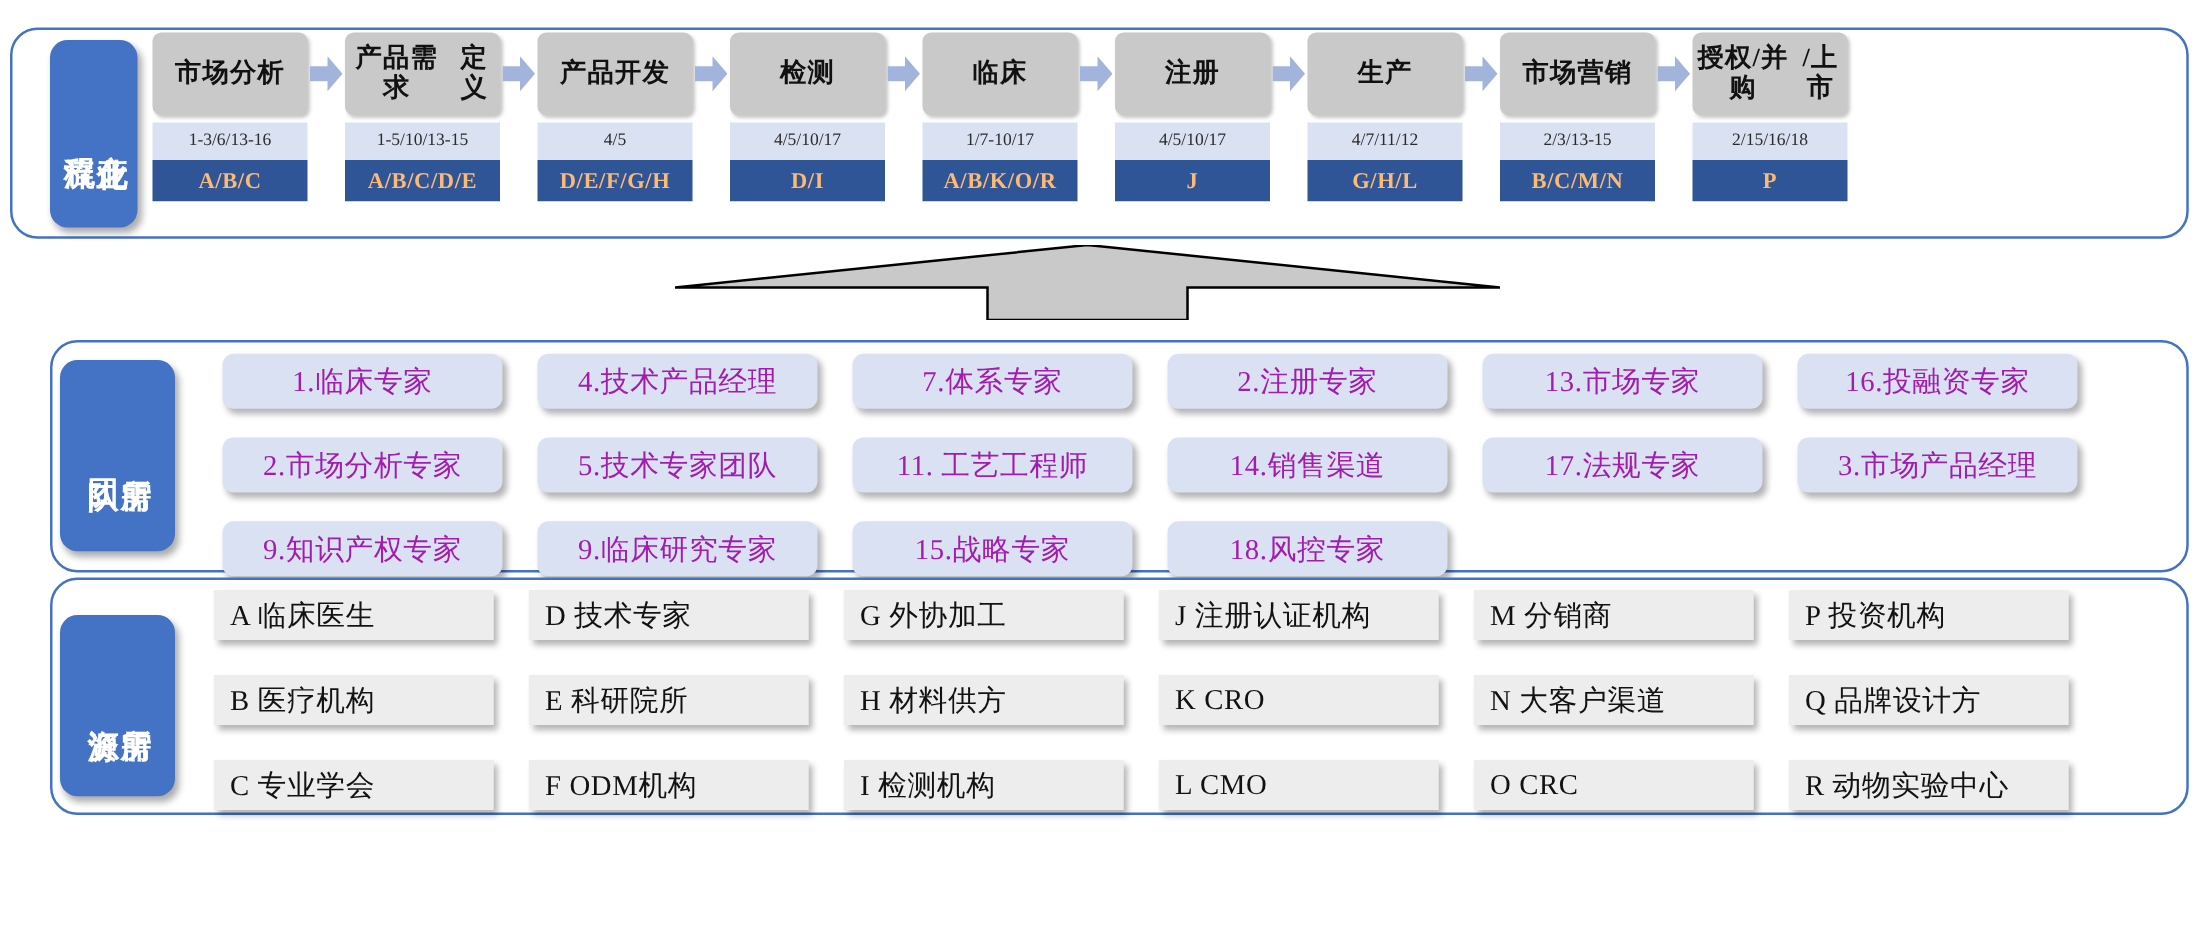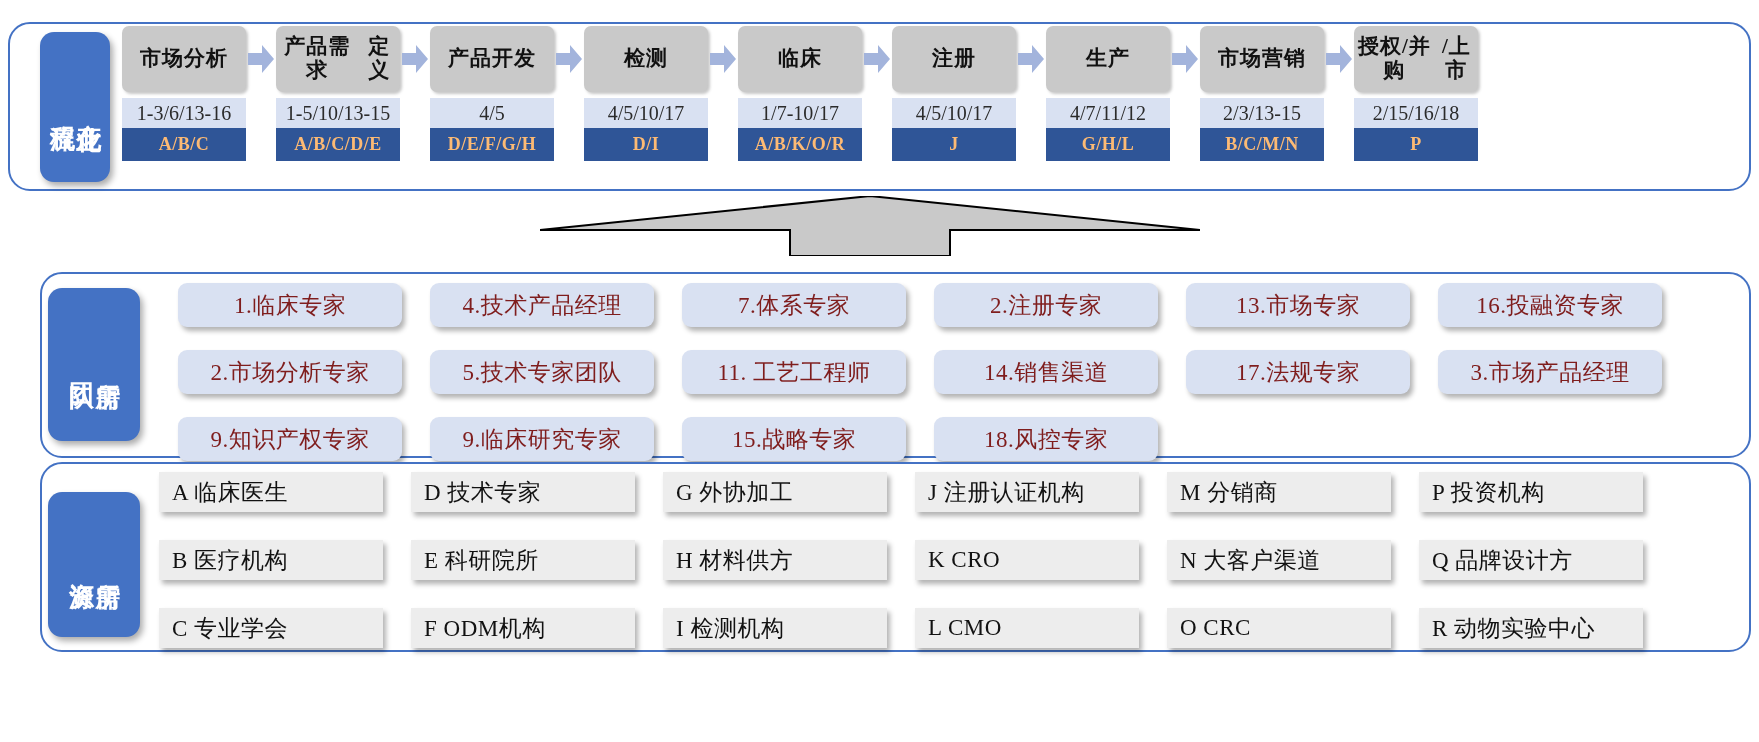--- a/index.html
+++ b/index.html
@@ -92,21 +92,21 @@
     box-shadow: 2px 2px 3px rgba(0,0,0,0.22);
     letter-spacing: 1px;
   }
   .stage-nums {
     margin-top: 6px;
     background: #D9E1F2;
     height: 30px;
     display: flex;
     align-items: center;
     justify-content: center;
-    font-size: 20px;
+    font-size: 14px;
     color: #2b2b2b;
     letter-spacing: 0px;
   }
   .stage-res {
     background: #2F5597;
     height: 33px;
     display: flex;
     align-items: center;
     justify-content: center;
     font-size: 18px;
@@ -159,21 +159,21 @@
     column-gap: 28px;
     row-gap: 23px;
   }
   .team-chip {
     background: #D9E1F2;
     border-radius: 9px;
     display: flex;
     align-items: center;
     justify-content: center;
     font-size: 23px;
-    color: #7f1d1d;
+    color: #a21caf;
     box-shadow: 3px 4px 5px rgba(0,0,0,0.30);
     letter-spacing: 0.5px;
     white-space: nowrap;
   }
 
   
   #res-panel {
     left: 40px;
     top: 462px;
     width: 1711px;
@@ -183,21 +183,21 @@
     left: 48px;
     top: 492px;
     width: 92px;
     height: 145px;
     font-size: 25px;
   }
   #res-side .vcol { font-size: 25px; }
 
   .res-grid {
     position: absolute;
-    left: 159px;
+    left: 171px;
     top: 472px;
     display: grid;
     grid-template-columns: repeat(6, 224px);
     grid-auto-rows: 40px;
     column-gap: 28px;
     row-gap: 28px;
   }
   .res-chip {
     background: #EDEDED;
     display: flex;

